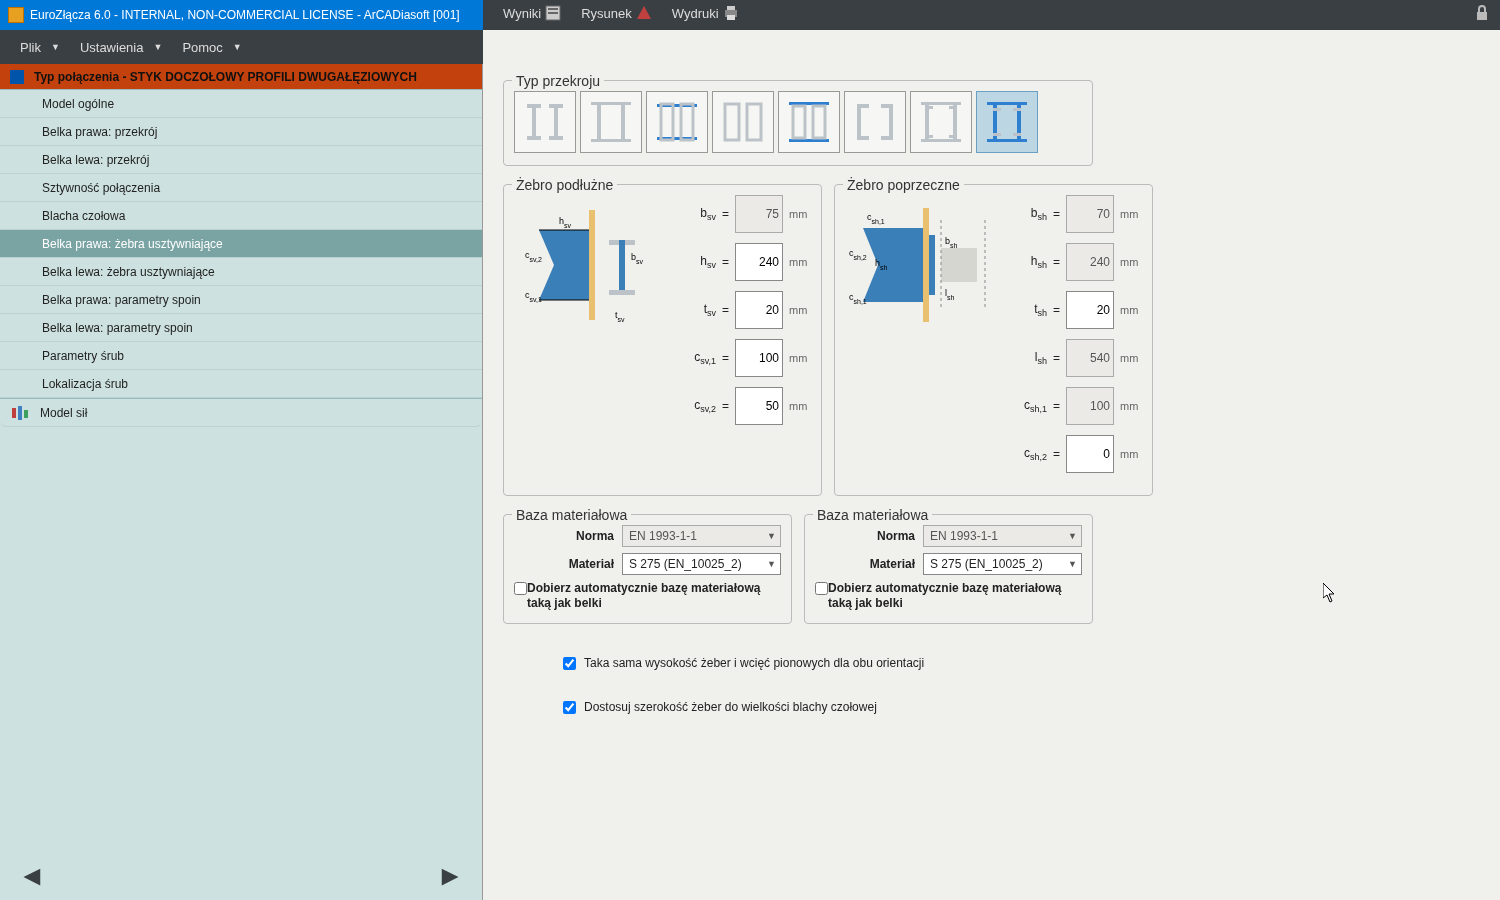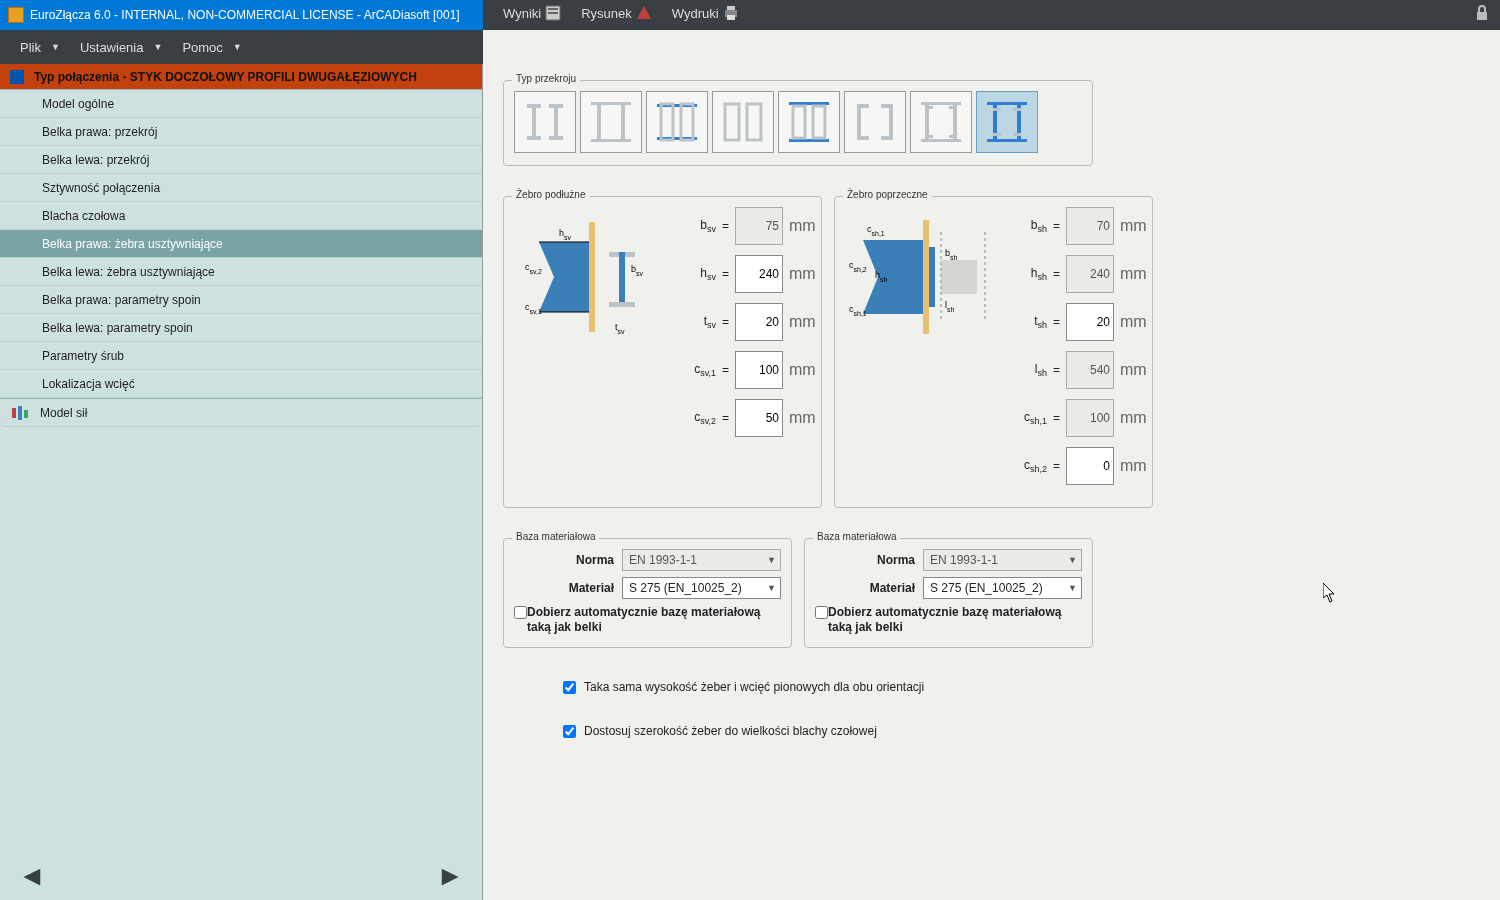--- a/index.html
+++ b/index.html
@@ -34,41 +34,41 @@
 .tree-item.selected { background: #7aa3a3; color: #fff; }
 .tree-sep { height: 1px; background: #9bb; margin: 0; }
 .tree-item.model { padding-left: 42px; border-radius: 6px; }
 .tree-item.model .icon { width: 18px; height: 14px; margin-right: 10px; margin-left: -30px; }
 
 .sidebar-bottom { margin-top: auto; height: 48px; background: #cde2e0; display: flex; align-items: center; justify-content: space-between; padding: 0 18px; }
 .nav-arrow { font-size: 28px; color: #3a3f44; cursor: pointer; user-select: none; }
 
 
 .fieldset { border: 1px solid #bbb; border-radius: 4px; padding: 10px 10px 12px; position: relative; margin-bottom: 18px; background: #f0f0ed; }
-.fieldset > .legend { position: absolute; top: -8px; left: 8px; background: #f0f0ed; padding: 0 4px; font-size: 10px; color: #333; }
+.fieldset > .legend { position: absolute; top: -8px; left: 8px; background: #f0f0ed; padding: 0 4px; font-size: 14px; color: #333; }
 
 
 .tiles { display: flex; gap: 4px; }
 .tile { width: 62px; height: 62px; border: 1px solid #999; background: #f6f6f4; display: flex; align-items: center; justify-content: center; cursor: pointer; position: relative; }
 .tile.selected { background: #bcd7e3; border-color: #6aa0c4; }
 .tile svg { width: 48px; height: 48px; }
 
 
 .row2 { display: flex; gap: 12px; }
-.row2 > .fieldset { flex: 1; margin-top: 12px; }
+.row2 > .fieldset { flex: 1; }
 
 
 .rib-box { display: flex; gap: 8px; }
 .rib-diagram { width: 150px; height: 140px; display: flex; align-items: center; justify-content: center; }
 .rib-params { flex: 1; }
 .param-row { display: flex; align-items: center; justify-content: flex-end; gap: 6px; margin-bottom: 10px; }
 .param-row label { font-size: 12px; min-width: 44px; text-align: right; }
 .param-row input { width: 48px; height: 20px; text-align: right; padding: 18px 3px; border: 1px solid #888; font-size: 12px; background: #fff; }
 .param-row input[readonly] { background: #eceae6; color: #555; border-color: #aaa; }
-.param-row .unit { font-size: 16px; color: #666; width: 22px; }
+.param-row .unit { font-size: 11px; color: #666; width: 22px; }
 .param-row label sub { font-size: 9px; }
 
 
 .mat-row { display: flex; align-items: center; gap: 8px; margin-bottom: 6px; }
 .mat-row label { width: 100px; text-align: right; font-weight: 600; font-size: 12px; }
 .mat-row .select { flex: 1; height: 22px; border: 1px solid #888; background: #fff; display: flex; align-items: center; padding: 0 6px; font-size: 12px; position: relative; }
 .mat-row .select.readonly { background: #eceae6; color: #555; border-color: #aaa; }
 .mat-row .select .dd { position: absolute; right: 4px; font-size: 9px; color: #555; }
 .check-row { display: flex; align-items: flex-start; gap: 0; margin-top: 6px; }
 .check-row input[type=checkbox] { margin-top: 1px; }
@@ -121,21 +121,21 @@
         <div class="tree-item">Model ogólne</div>
         <div class="tree-item">Belka prawa: przekrój</div>
         <div class="tree-item">Belka lewa: przekrój</div>
         <div class="tree-item">Sztywność połączenia</div>
         <div class="tree-item">Blacha czołowa</div>
         <div class="tree-item selected">Belka prawa: żebra usztywniające</div>
         <div class="tree-item">Belka lewa: żebra usztywniające</div>
         <div class="tree-item">Belka prawa: parametry spoin</div>
         <div class="tree-item">Belka lewa: parametry spoin</div>
         <div class="tree-item">Parametry śrub</div>
-        <div class="tree-item">Lokalizacja wcięć</div>
+        <div class="tree-item">Lokalizacja śrub</div>
       </div>
     <div class="tree-sep"></div>
     <div class="tree-item model">
       <svg class="icon" viewBox="0 0 18 14">
           <rect x="0" y="2" width="4" height="10" fill="#c04040"></rect>
           <rect x="6" y="0" width="4" height="14" fill="#4080c0"></rect>
           <rect x="12" y="4" width="4" height="8" fill="#40a060"></rect>
         </svg>
       <span>Model sił</span>
     </div>

